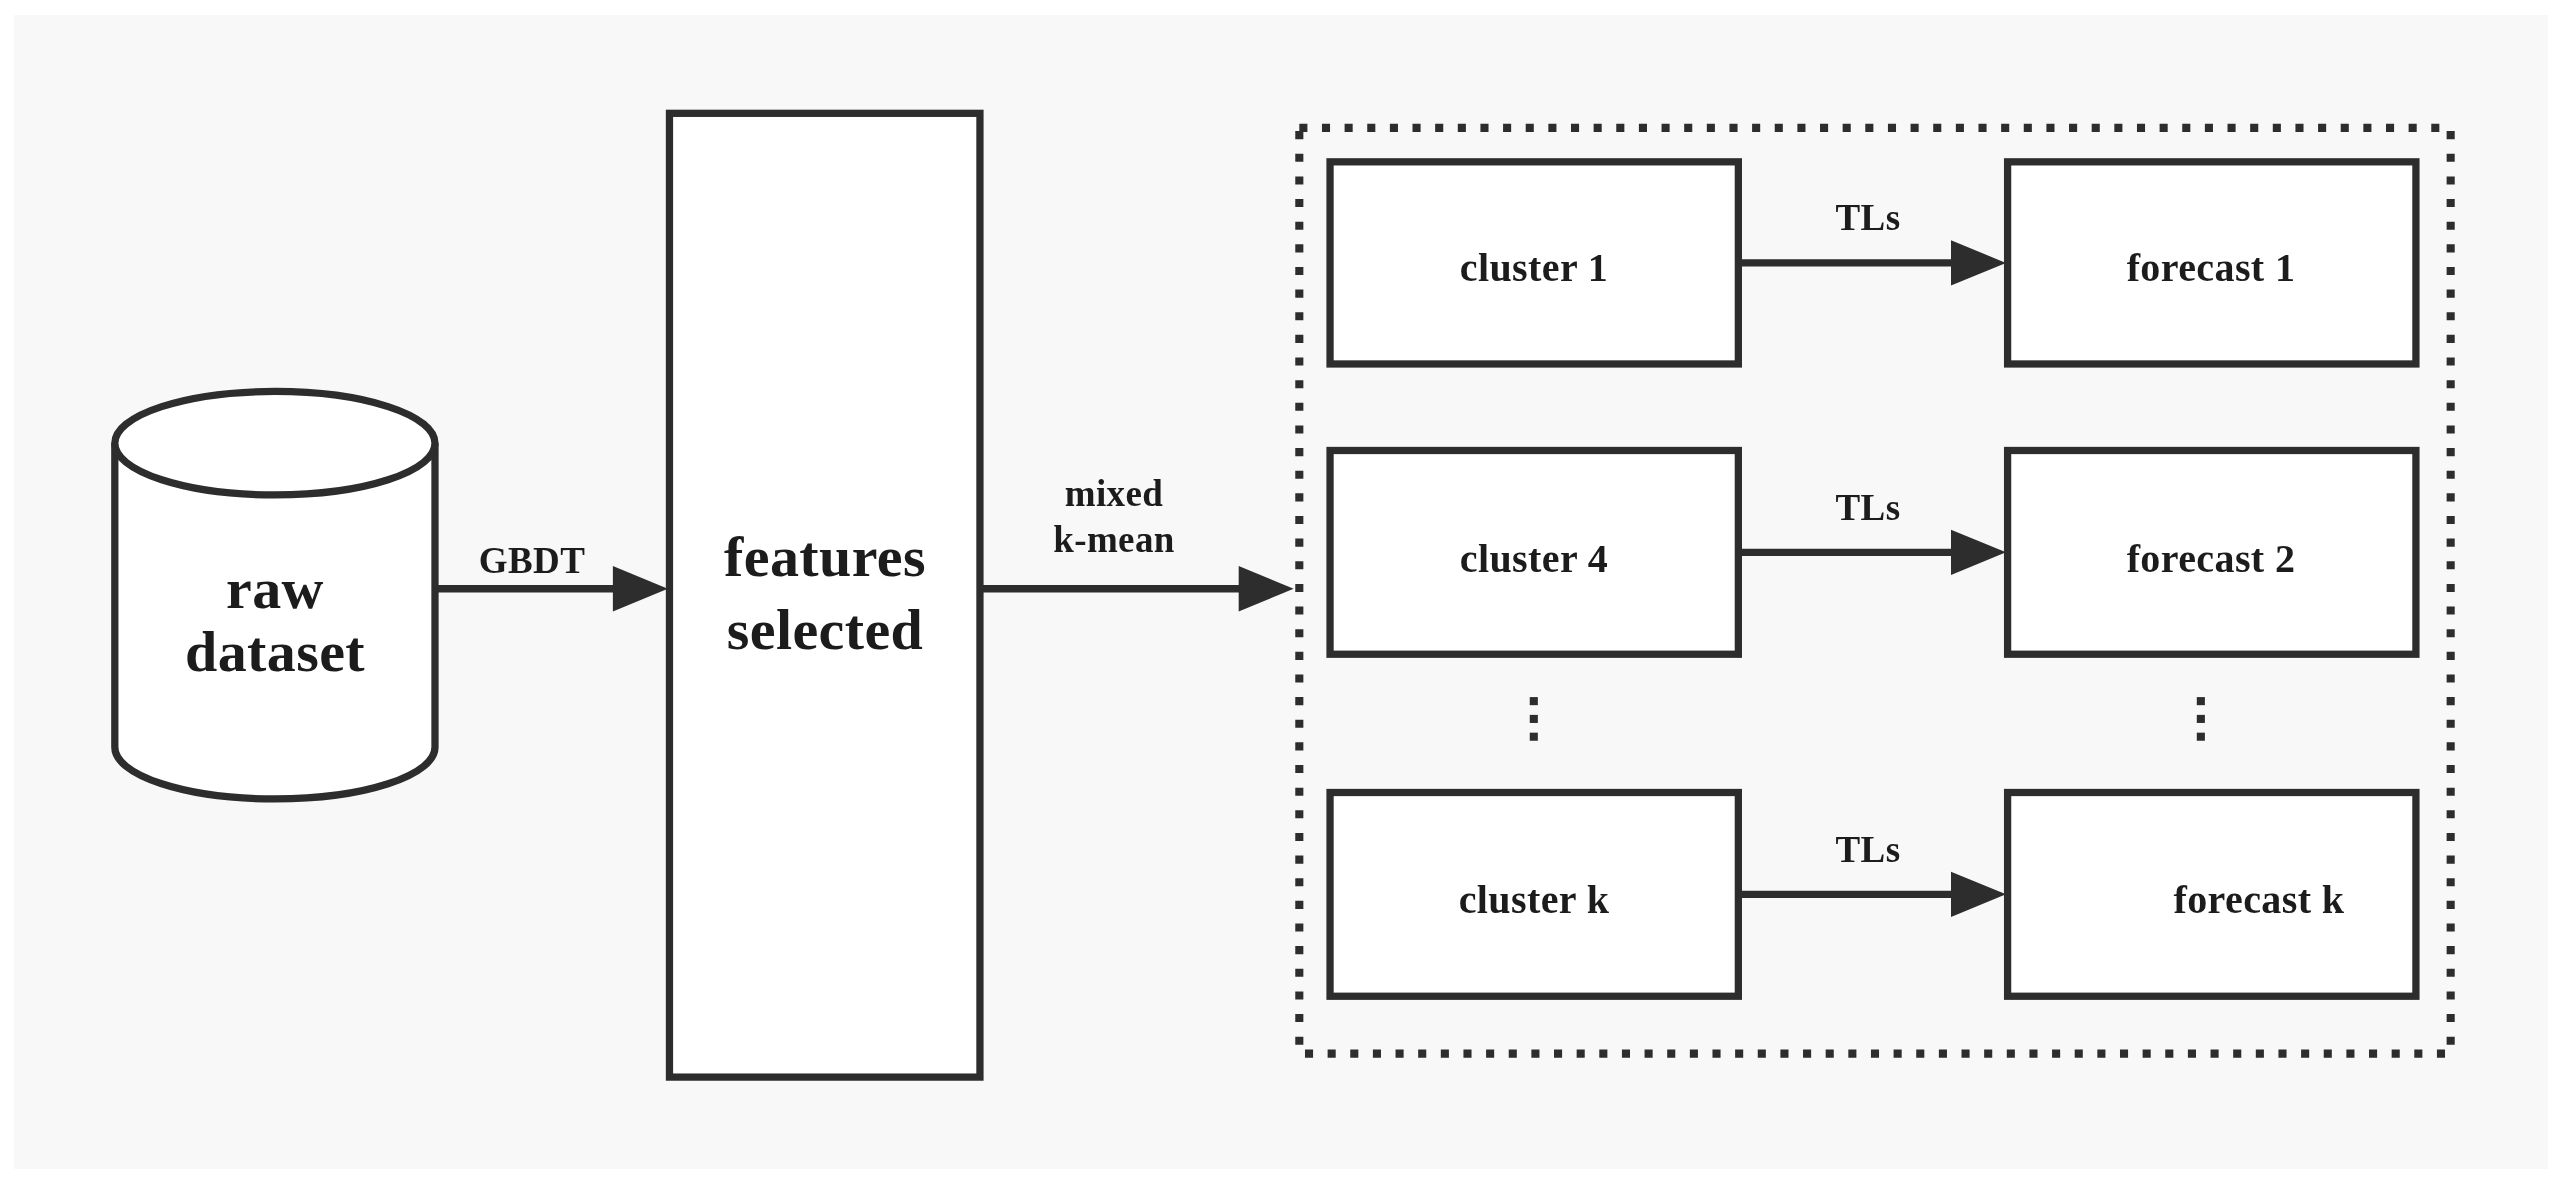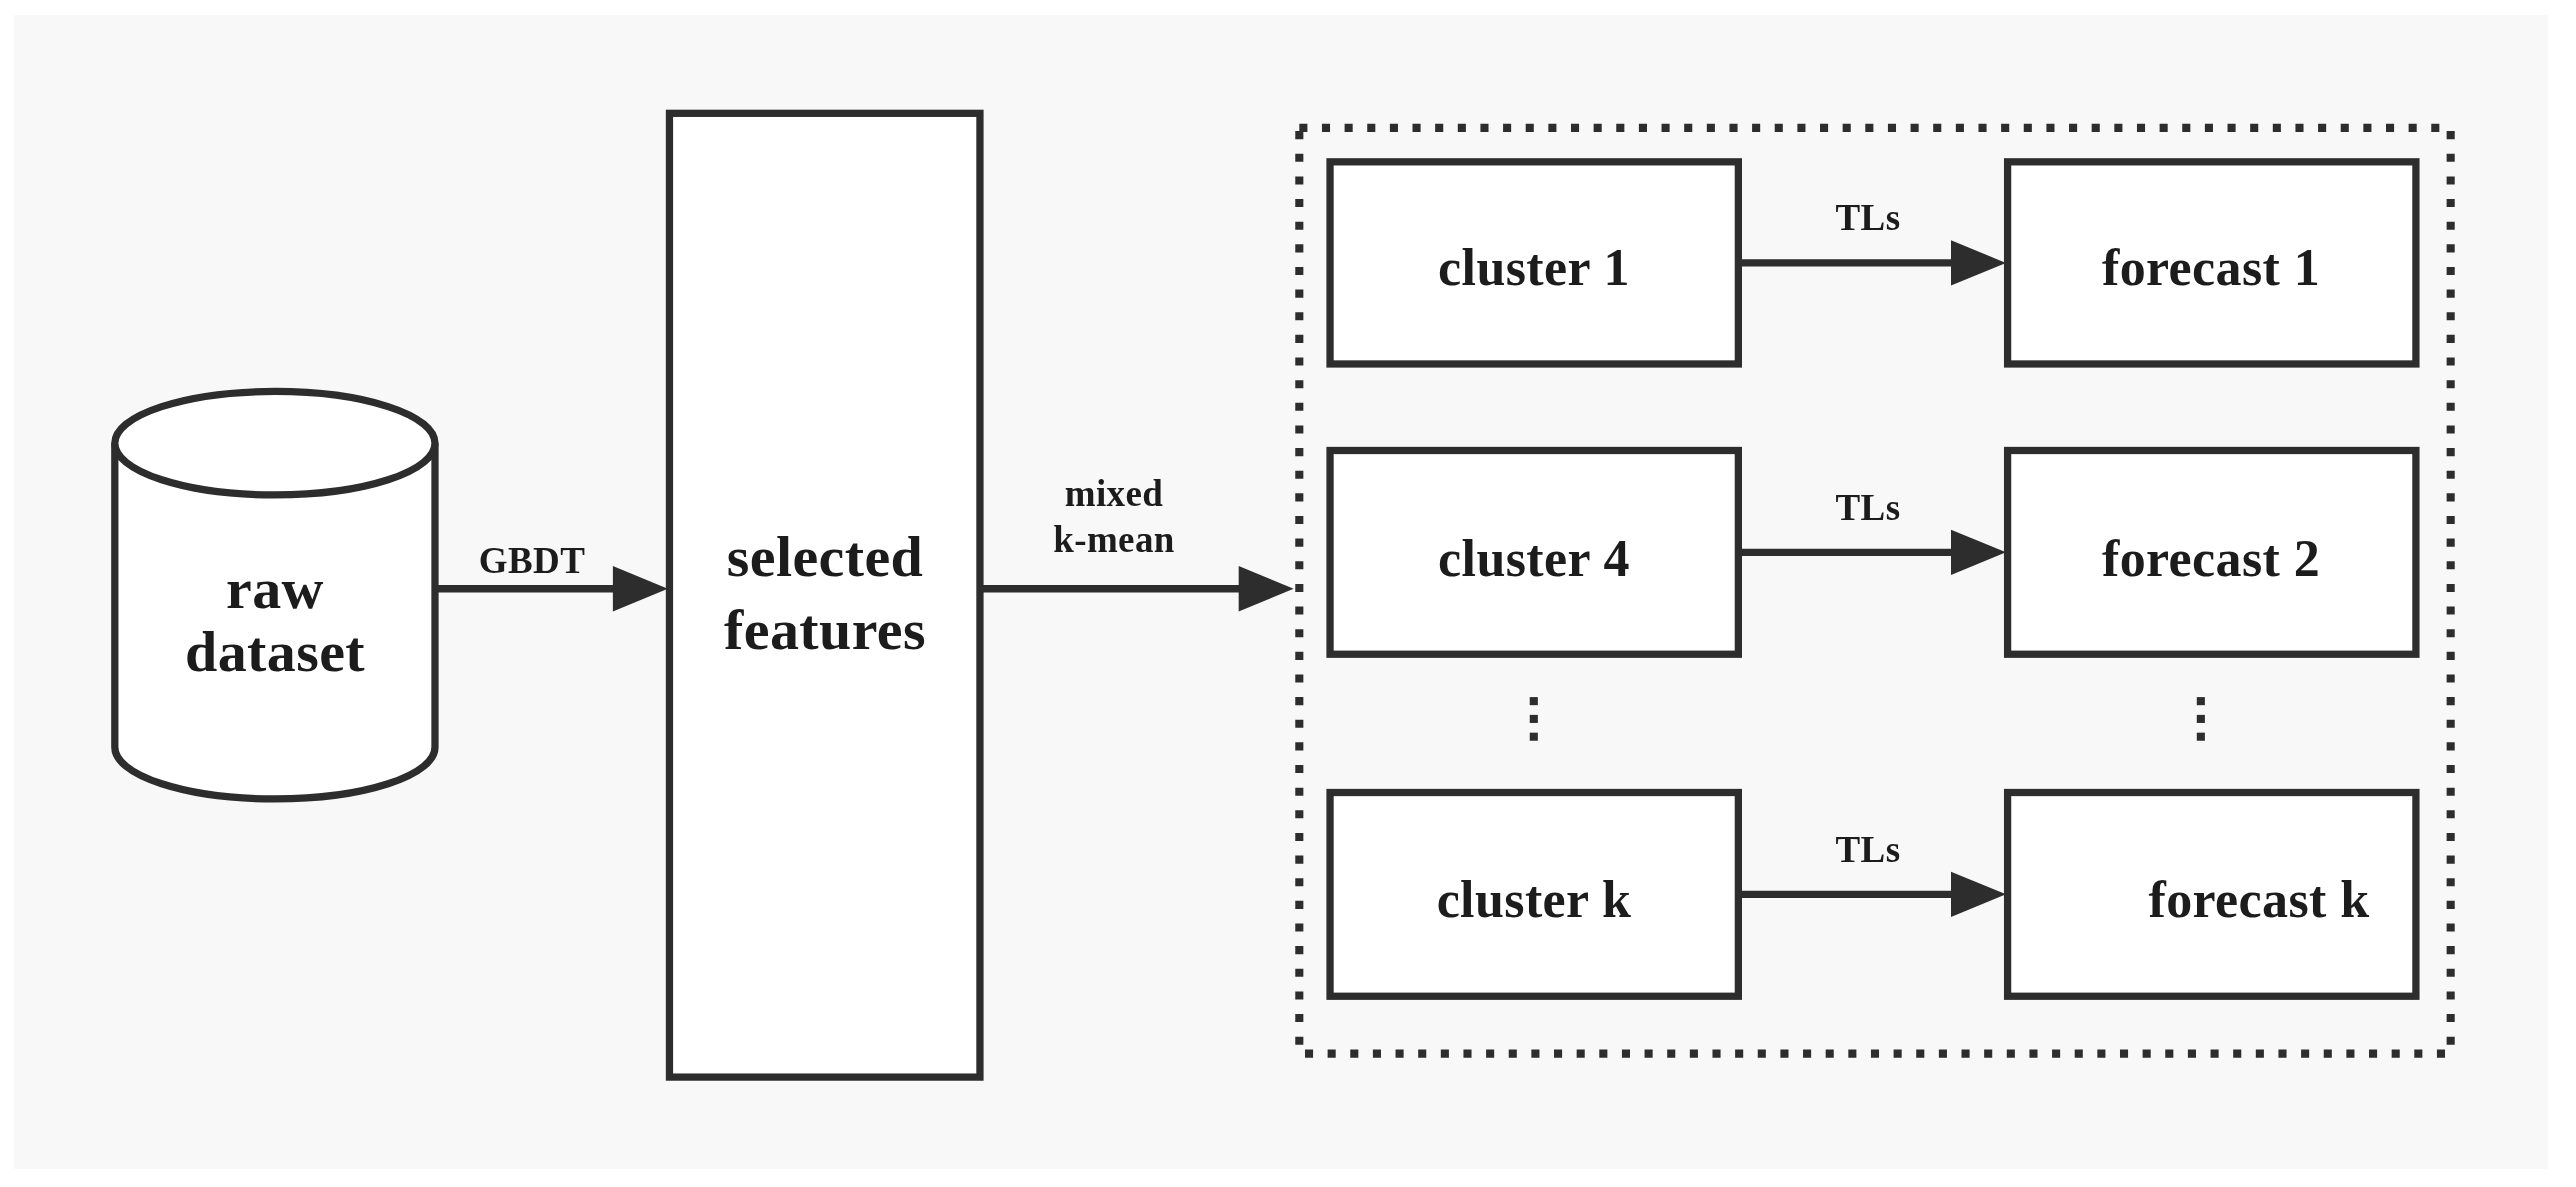--- a/index.html
+++ b/index.html
@@ -37,21 +37,21 @@
     transform: translate(-50%, -50%);
     color: #1c1c1c;
     font-weight: 700;
     text-align: center;
     white-space: nowrap;
     letter-spacing: 0.4px;
   }
   .node-lbl      { font-size: 58px; line-height: 1.25; }
   .cyl-lbl       { font-size: 58px; line-height: 1.08; }
   .arrow-lbl     { font-size: 37px; line-height: 1.24; }
-  .box-lbl       { font-size: 52px; line-height: 1; }
+  .box-lbl       { font-size: 40px; line-height: 1; }
 </style>
 </head>
 <body>
 
 <div class="stage">
 
   <div class="panel"></div>
 
   <svg class="layer" viewBox="0 0 3186 1469">
 
@@ -96,22 +96,22 @@
   </svg>
 
   <div class="lbl cyl-lbl" style="left:275px; top:621px;">
     <div>raw</div>
     <div>dataset</div>
   </div>
 
   <div class="lbl arrow-lbl" style="left:532px; top:561px;">GBDT</div>
 
   <div class="lbl node-lbl" style="left:825px; top:593px;">
+    <div>features</div>
     <div>selected</div>
-    <div>features</div>
   </div>
 
   <div class="lbl arrow-lbl" style="left:1114px; top:517px;">
     <div>mixed</div>
     <div>k-mean</div>
   </div>
 
   <div class="lbl box-lbl" style="left:1534px; top:268px;">cluster 1</div>
   <div class="lbl arrow-lbl" style="left:1868px; top:218px;">TLs</div>
   <div class="lbl box-lbl" style="left:2211px; top:268px;">forecast 1</div>

